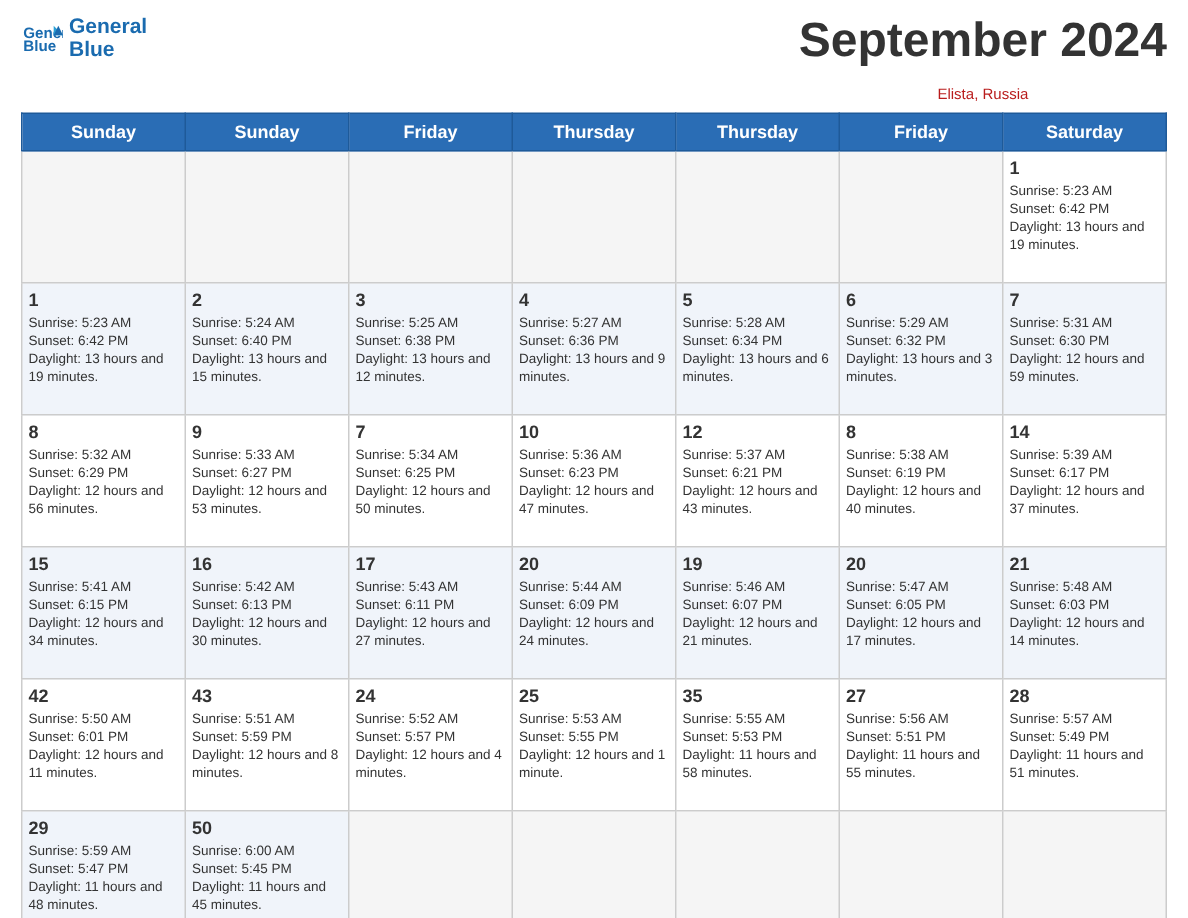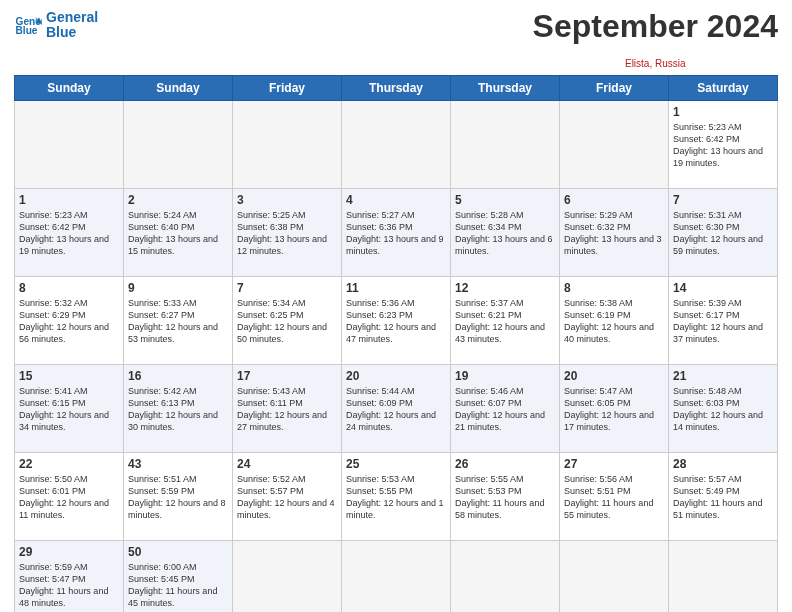--- a/index.html
+++ b/index.html
@@ -176,21 +176,21 @@
           </td>
           <td>
             <span class="day-num">9</span>
             <div class="cell-text">Sunrise: 5:33 AM<br>Sunset: 6:27 PM<br>Daylight: 12 hours and 53 minutes.</div>
           </td>
           <td>
             <span class="day-num">7</span>
             <div class="cell-text">Sunrise: 5:34 AM<br>Sunset: 6:25 PM<br>Daylight: 12 hours and 50 minutes.</div>
           </td>
           <td>
-            <span class="day-num">11</span>
+            <span class="day-num">10</span>
             <div class="cell-text">Sunrise: 5:36 AM<br>Sunset: 6:23 PM<br>Daylight: 12 hours and 47 minutes.</div>
           </td>
           <td>
             <span class="day-num">12</span>
             <div class="cell-text">Sunrise: 5:37 AM<br>Sunset: 6:21 PM<br>Daylight: 12 hours and 43 minutes.</div>
           </td>
           <td>
             <span class="day-num">8</span>
             <div class="cell-text">Sunrise: 5:38 AM<br>Sunset: 6:19 PM<br>Daylight: 12 hours and 40 minutes.</div>
           </td>
@@ -224,37 +224,37 @@
             <span class="day-num">20</span>
             <div class="cell-text">Sunrise: 5:47 AM<br>Sunset: 6:05 PM<br>Daylight: 12 hours and 17 minutes.</div>
           </td>
           <td>
             <span class="day-num">21</span>
             <div class="cell-text">Sunrise: 5:48 AM<br>Sunset: 6:03 PM<br>Daylight: 12 hours and 14 minutes.</div>
           </td>
         </tr>
         <tr>
           <td>
-            <span class="day-num">22</span>
+            <span class="day-num">42</span>
             <div class="cell-text">Sunrise: 5:50 AM<br>Sunset: 6:01 PM<br>Daylight: 12 hours and 11 minutes.</div>
           </td>
           <td>
             <span class="day-num">43</span>
             <div class="cell-text">Sunrise: 5:51 AM<br>Sunset: 5:59 PM<br>Daylight: 12 hours and 8 minutes.</div>
           </td>
           <td>
             <span class="day-num">24</span>
             <div class="cell-text">Sunrise: 5:52 AM<br>Sunset: 5:57 PM<br>Daylight: 12 hours and 4 minutes.</div>
           </td>
           <td>
             <span class="day-num">25</span>
             <div class="cell-text">Sunrise: 5:53 AM<br>Sunset: 5:55 PM<br>Daylight: 12 hours and 1 minute.</div>
           </td>
           <td>
-            <span class="day-num">26</span>
+            <span class="day-num">35</span>
             <div class="cell-text">Sunrise: 5:55 AM<br>Sunset: 5:53 PM<br>Daylight: 11 hours and 58 minutes.</div>
           </td>
           <td>
             <span class="day-num">27</span>
             <div class="cell-text">Sunrise: 5:56 AM<br>Sunset: 5:51 PM<br>Daylight: 11 hours and 55 minutes.</div>
           </td>
           <td>
             <span class="day-num">28</span>
             <div class="cell-text">Sunrise: 5:57 AM<br>Sunset: 5:49 PM<br>Daylight: 11 hours and 51 minutes.</div>
           </td>

